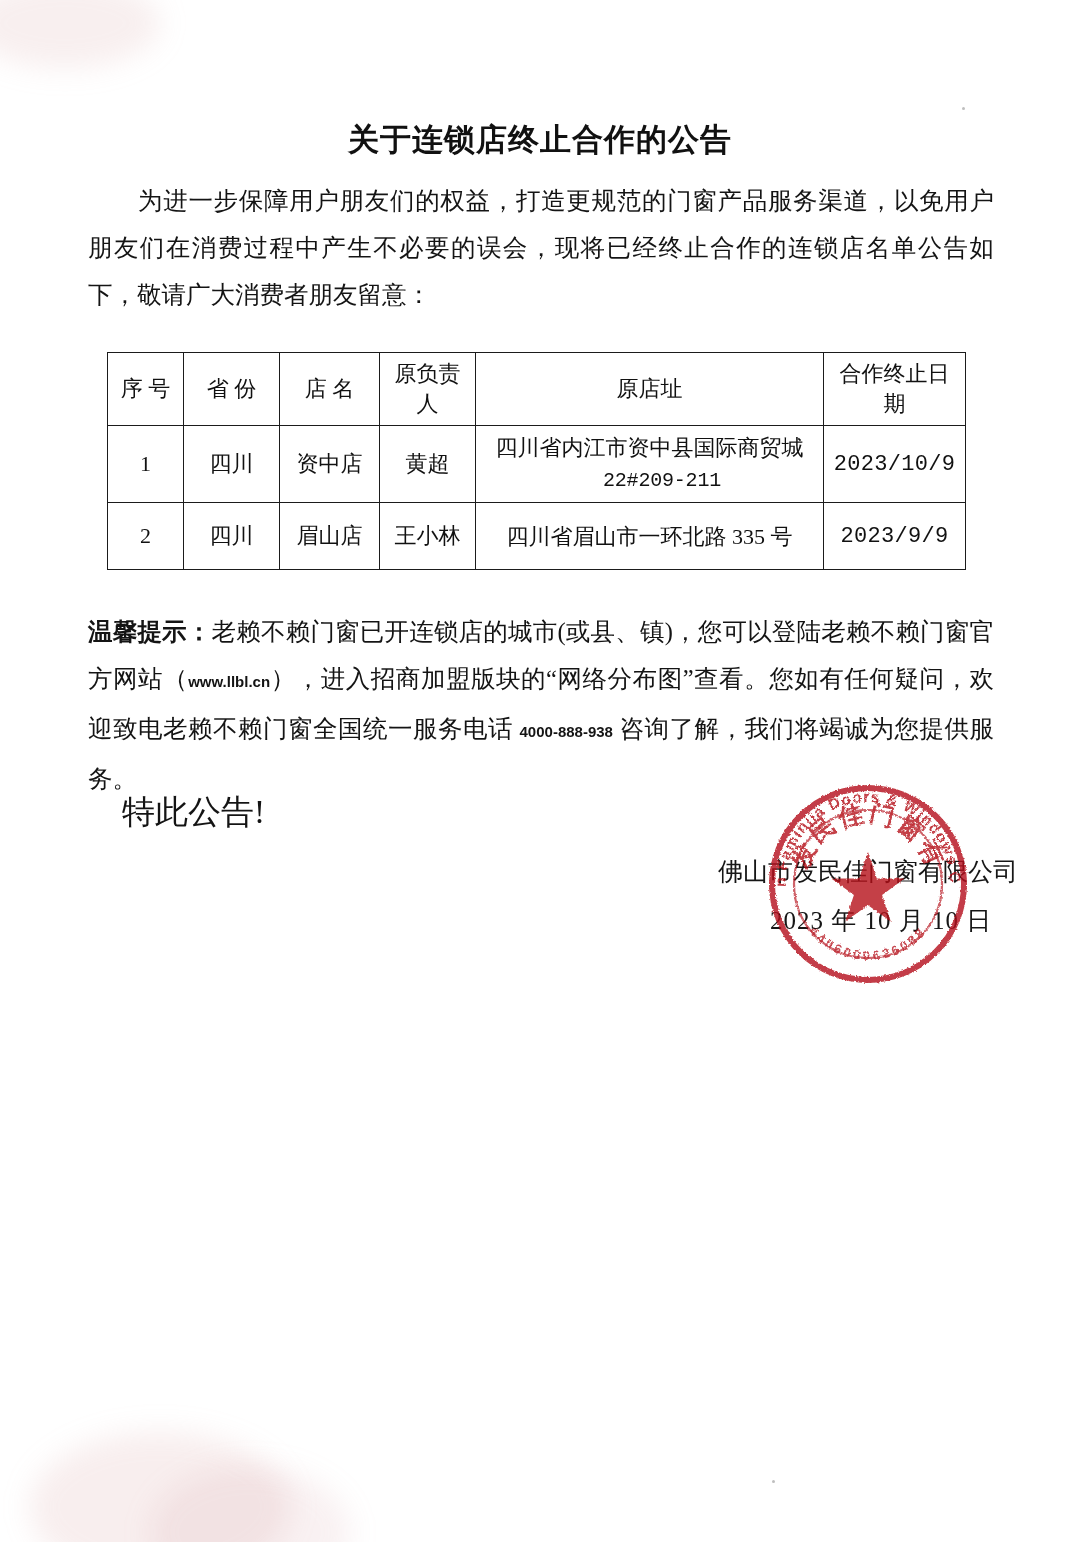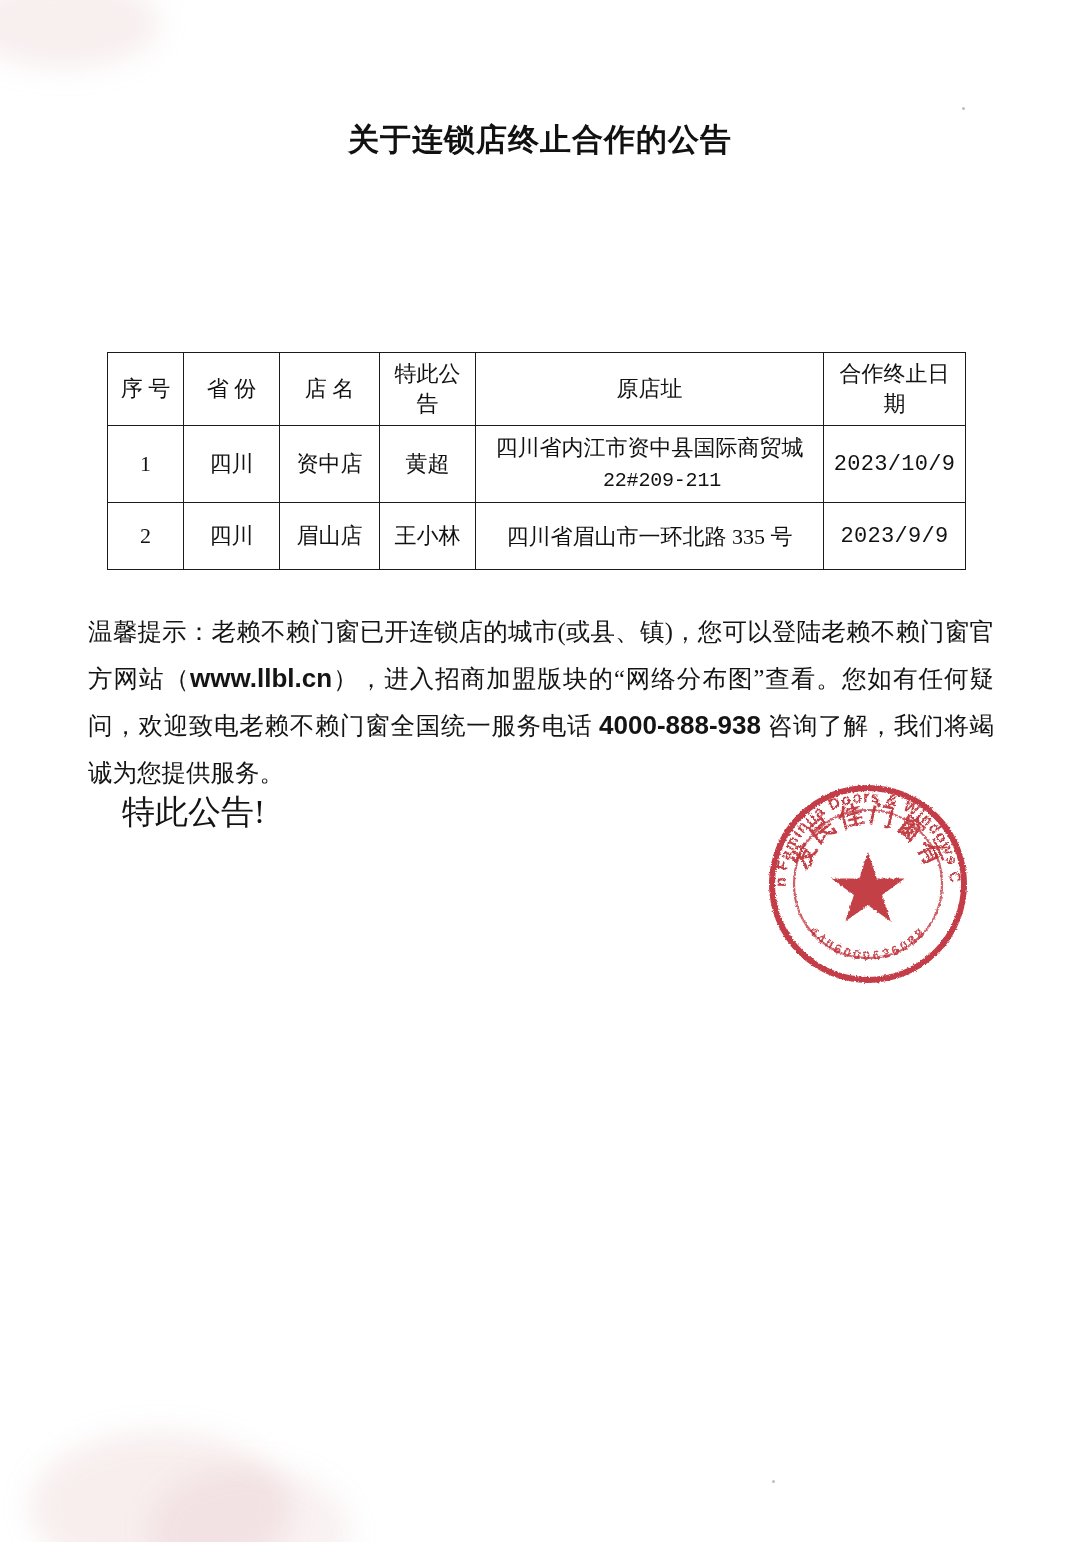--- a/index.html
+++ b/index.html
@@ -132,26 +132,26 @@
     left: 88px;
     width: 906px;
     font-size: 24.5px;
     line-height: 47px;
     text-align: justify;
     text-justify: inter-ideograph;
     color: #141414;
   }
   .notice b {
     font-family: "Liberation Sans", "DejaVu Sans", sans-serif;
-    font-weight: normal;
+    font-weight: bold;
   }
   .mono-b {
     font-family: "Liberation Sans", "DejaVu Sans", sans-serif;
     font-weight: bold;
-    font-size: 26px;
+    font-size: 15px;
   }
 
   .closing {
     position: absolute;
     top: 757px;
     left: 122px;
     font-size: 33px;
     color: #141414;
   }
 
@@ -195,36 +195,37 @@
 <div class="page">
 
   <div class="stain stain-tl"></div>
   <div class="stain stain-bl"></div>
   <div class="stain stain-bl2"></div>
   <div class="speck" style="left:962px;top:107px;"></div>
   <div class="speck" style="left:772px;top:1480px;"></div>
 
   <h1 class="doc-title">关于连锁店终止合作的公告</h1>
 
+  <p class="intro">为进一步保障用户朋友们的权益，打造更规范的门窗产品服务渠道，以免用户朋友们在消费过程中产生不必要的误会，现将已经终止合作的连锁店名单公告如下，敬请广大消费者朋友留意：</p>
 
   <table class="store-table">
     <colgroup>
       <col class="col-idx">
         <col class="col-prov">
         <col class="col-store">
       <col class="col-owner">
         <col class="col-addr">
         <col class="col-date">
     </colgroup>
     <thead>
       <tr>
         <th>序  号</th>
         <th>省  份</th>
         <th>店  名</th>
-        <th>特此公告</th>
+        <th>原负责人</th>
         <th>原店址</th>
         <th>合作终止日期</th>
       </tr>
     </thead>
     <tbody>
       <tr>
         <td>1</td>
         <td>四川</td>
         <td>资中店</td>
         <td>黄超</td>
@@ -246,20 +247,24 @@
       </tr>
     </tbody>
   </table>
 
   <p class="notice">
     <b>温馨提示：</b><span>老赖不赖门窗已开连锁店的城市(或县、镇)，您可以登陆老赖不赖门窗官方网站（</span><span class="mono-b">www.llbl.cn</span><span>），进入招商加盟版块的“网络分布图”查看。您如有任何疑问，欢迎致电老赖不赖门窗全国统一服务电话 </span><span class="mono-b">4000-888-938</span><span> 咨询了解，我们将竭诚为您提供服务。</span>
   </p>
 
   <p class="closing">特此公告!</p>
 
+  <div class="signature-block">
+    <div class="sign-company">佛山市发民佳门窗有限公司</div>
+    <div class="sign-date">2023 年 10 月 10 日</div>
+  </div>
 
   <div class="seal">
     <svg width="212" height="212" viewBox="0 0 212 212" xmlns="http://www.w3.org/2000/svg">
       <defs>
         <path id="arcTop" d="M 24,106 A 82,82 0 0 1 188,106" fill="none"></path>
         <path id="arcCn" d="M 44,106 A 62,62 0 0 1 168,106" fill="none"></path>
         <path id="arcBot" d="M 30,106 A 76,76 0 0 0 182,106" fill="none"></path>
         <filter id="rough">
           <feTurbulence type="fractalNoise" baseFrequency="0.55" numOctaves="3" seed="7" result="n"></feTurbulence>
           <feDisplacementMap in="SourceGraphic" in2="n" scale="3.2" xChannelSelector="R" yChannelSelector="G"></feDisplacementMap>

